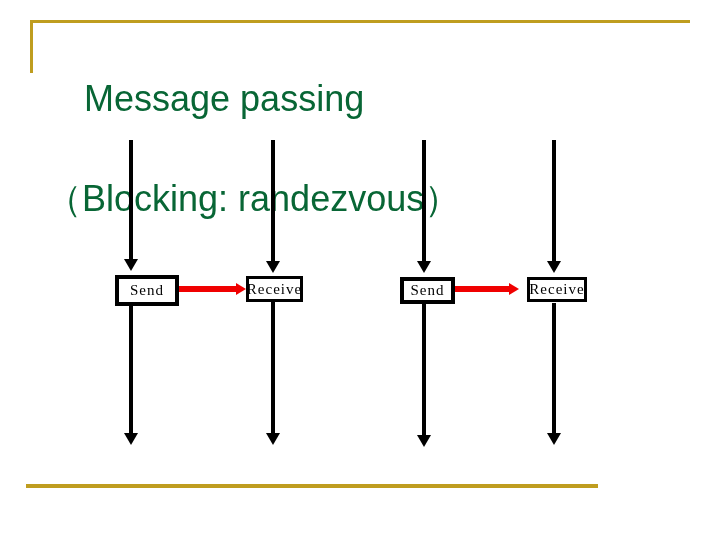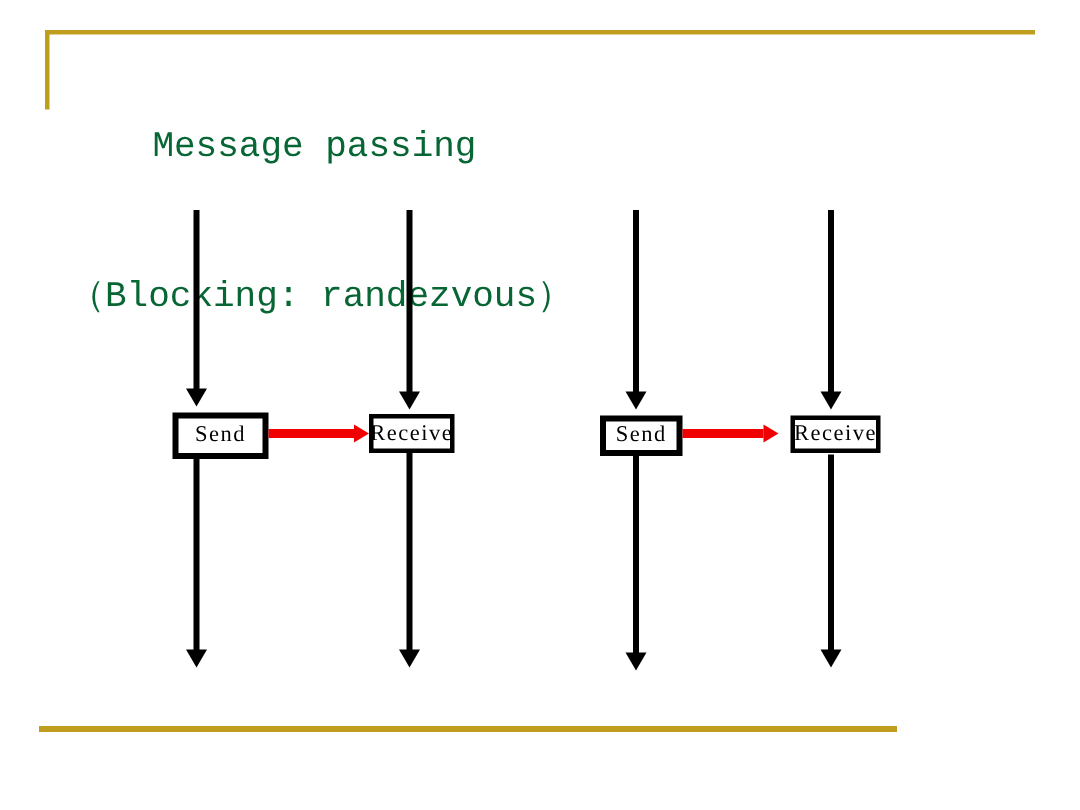--- a/index.html
+++ b/index.html
@@ -44,22 +44,22 @@
     background: #bf9d1f;
   }
 
   
   .title {
     position: absolute;
     left: 44px;
     top: 24px;
     width: 640px;
     color: #086635;
-    font-family: Liberation Mono, monospace;
-    font-size: 24px;
+    font-family: Liberation Sans, sans-serif;
+    font-size: 36px;
     line-height: 50px;
     letter-spacing: 0px;
     white-space: pre;
   }
   .title-line2 {
     display: block;
     margin-left: 2px;
   }
 
   

